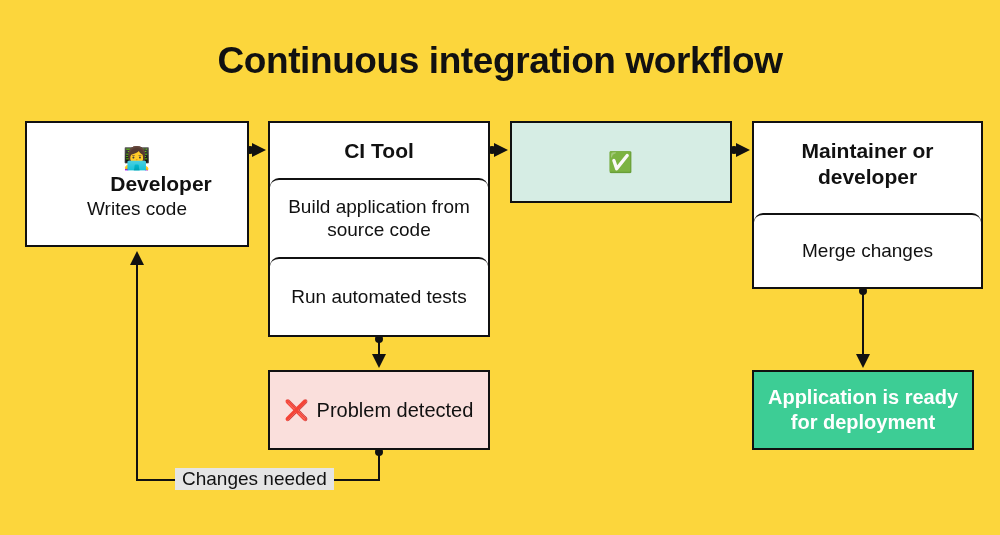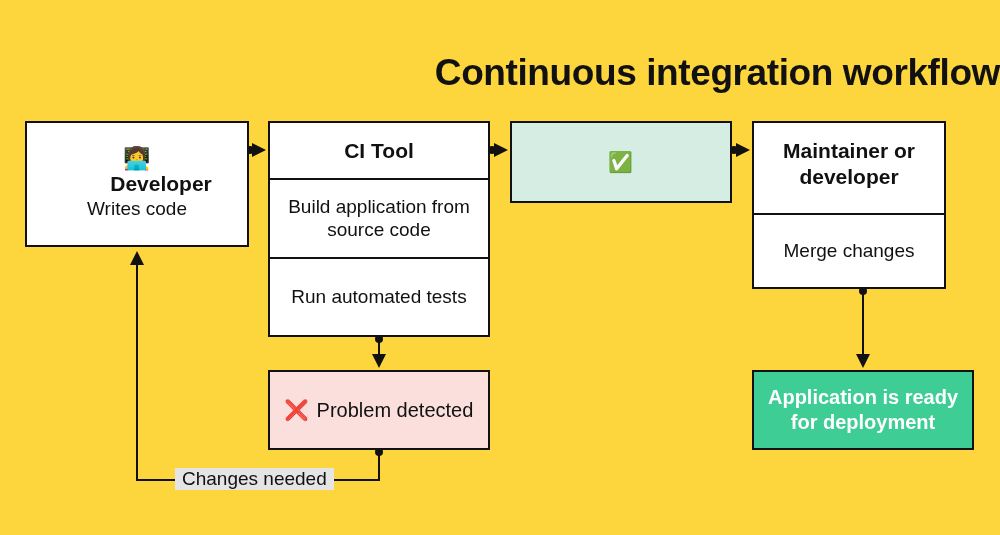--- a/index.html
+++ b/index.html
@@ -7,62 +7,61 @@
     width:1000px;height:535px;
     background:#FCD63C;
     font-family:"Liberation Sans","DejaVu Sans",sans-serif;
     color:#111111;
     overflow:hidden;
     position:relative;
   }
   #canvas{position:absolute;inset:0;width:1000px;height:535px;}
   .title{
     position:absolute;top:40px;left:0;width:1000px;
-    text-align:right;
+    text-align:center;
     font-size:37px;font-weight:bold;letter-spacing:-0.4px;
     color:#111111;
-    margin-top:12px;
   }
   .node{
     position:absolute;
     border:2px solid #111111;
     box-sizing:border-box;
     background:#ffffff;
     display:flex;flex-direction:column;
   }
   .cell{
     box-sizing:border-box;
     display:flex;align-items:center;justify-content:center;
     text-align:center;
     padding:6px 10px;
     line-height:1.22;
   }
   .divider{border-top:2px solid #111111;}
   .hdr{font-weight:bold;font-size:21px;}
-  .body-text{font-size:19px;font-weight:normal;}
+  .body-text{font-size:19px;font-weight:normal;border-radius:9px;}
 
   
   #dev{left:25px;top:121px;width:224px;height:126px;}
   #dev .inner{display:flex;flex-direction:column;align-items:center;justify-content:center;height:100%;gap:2px;}
   #dev .emoji{font-size:22px;line-height:1;}
   #dev .name{font-size:21px;font-weight:bold;margin-left:48px;}
   #dev .sub{font-size:19px;}
 
   
   #ci{left:268px;top:121px;width:222px;height:216px;}
   #ci .c1{height:56px;}
   #ci .c2{height:80px;}
   #ci .c3{height:80px;}
 
   
   #ok{left:510px;top:121px;width:222px;height:82px;background:#D6EDE4;}
   #ok .cell{height:100%;font-size:20px;justify-content:center;gap:7px;}
 
   
-  #maint{left:752px;top:121px;width:194px;height:168px;gap:9px;}
+  #maint{left:752px;top:121px;width:231px;height:168px;gap:9px;}
   #maint .c1{height:88px;}
   #maint .c2{height:80px;}
 
   
   #prob{left:268px;top:370px;width:222px;height:80px;background:#FADFDC;}
   #prob .cell{height:100%;font-size:20px;gap:7px;}
 
   
   #ready{left:752px;top:370px;width:222px;height:80px;background:#3DCD95;}
   #ready .cell{height:100%;font-size:20px;font-weight:bold;color:#ffffff;line-height:1.25;}

